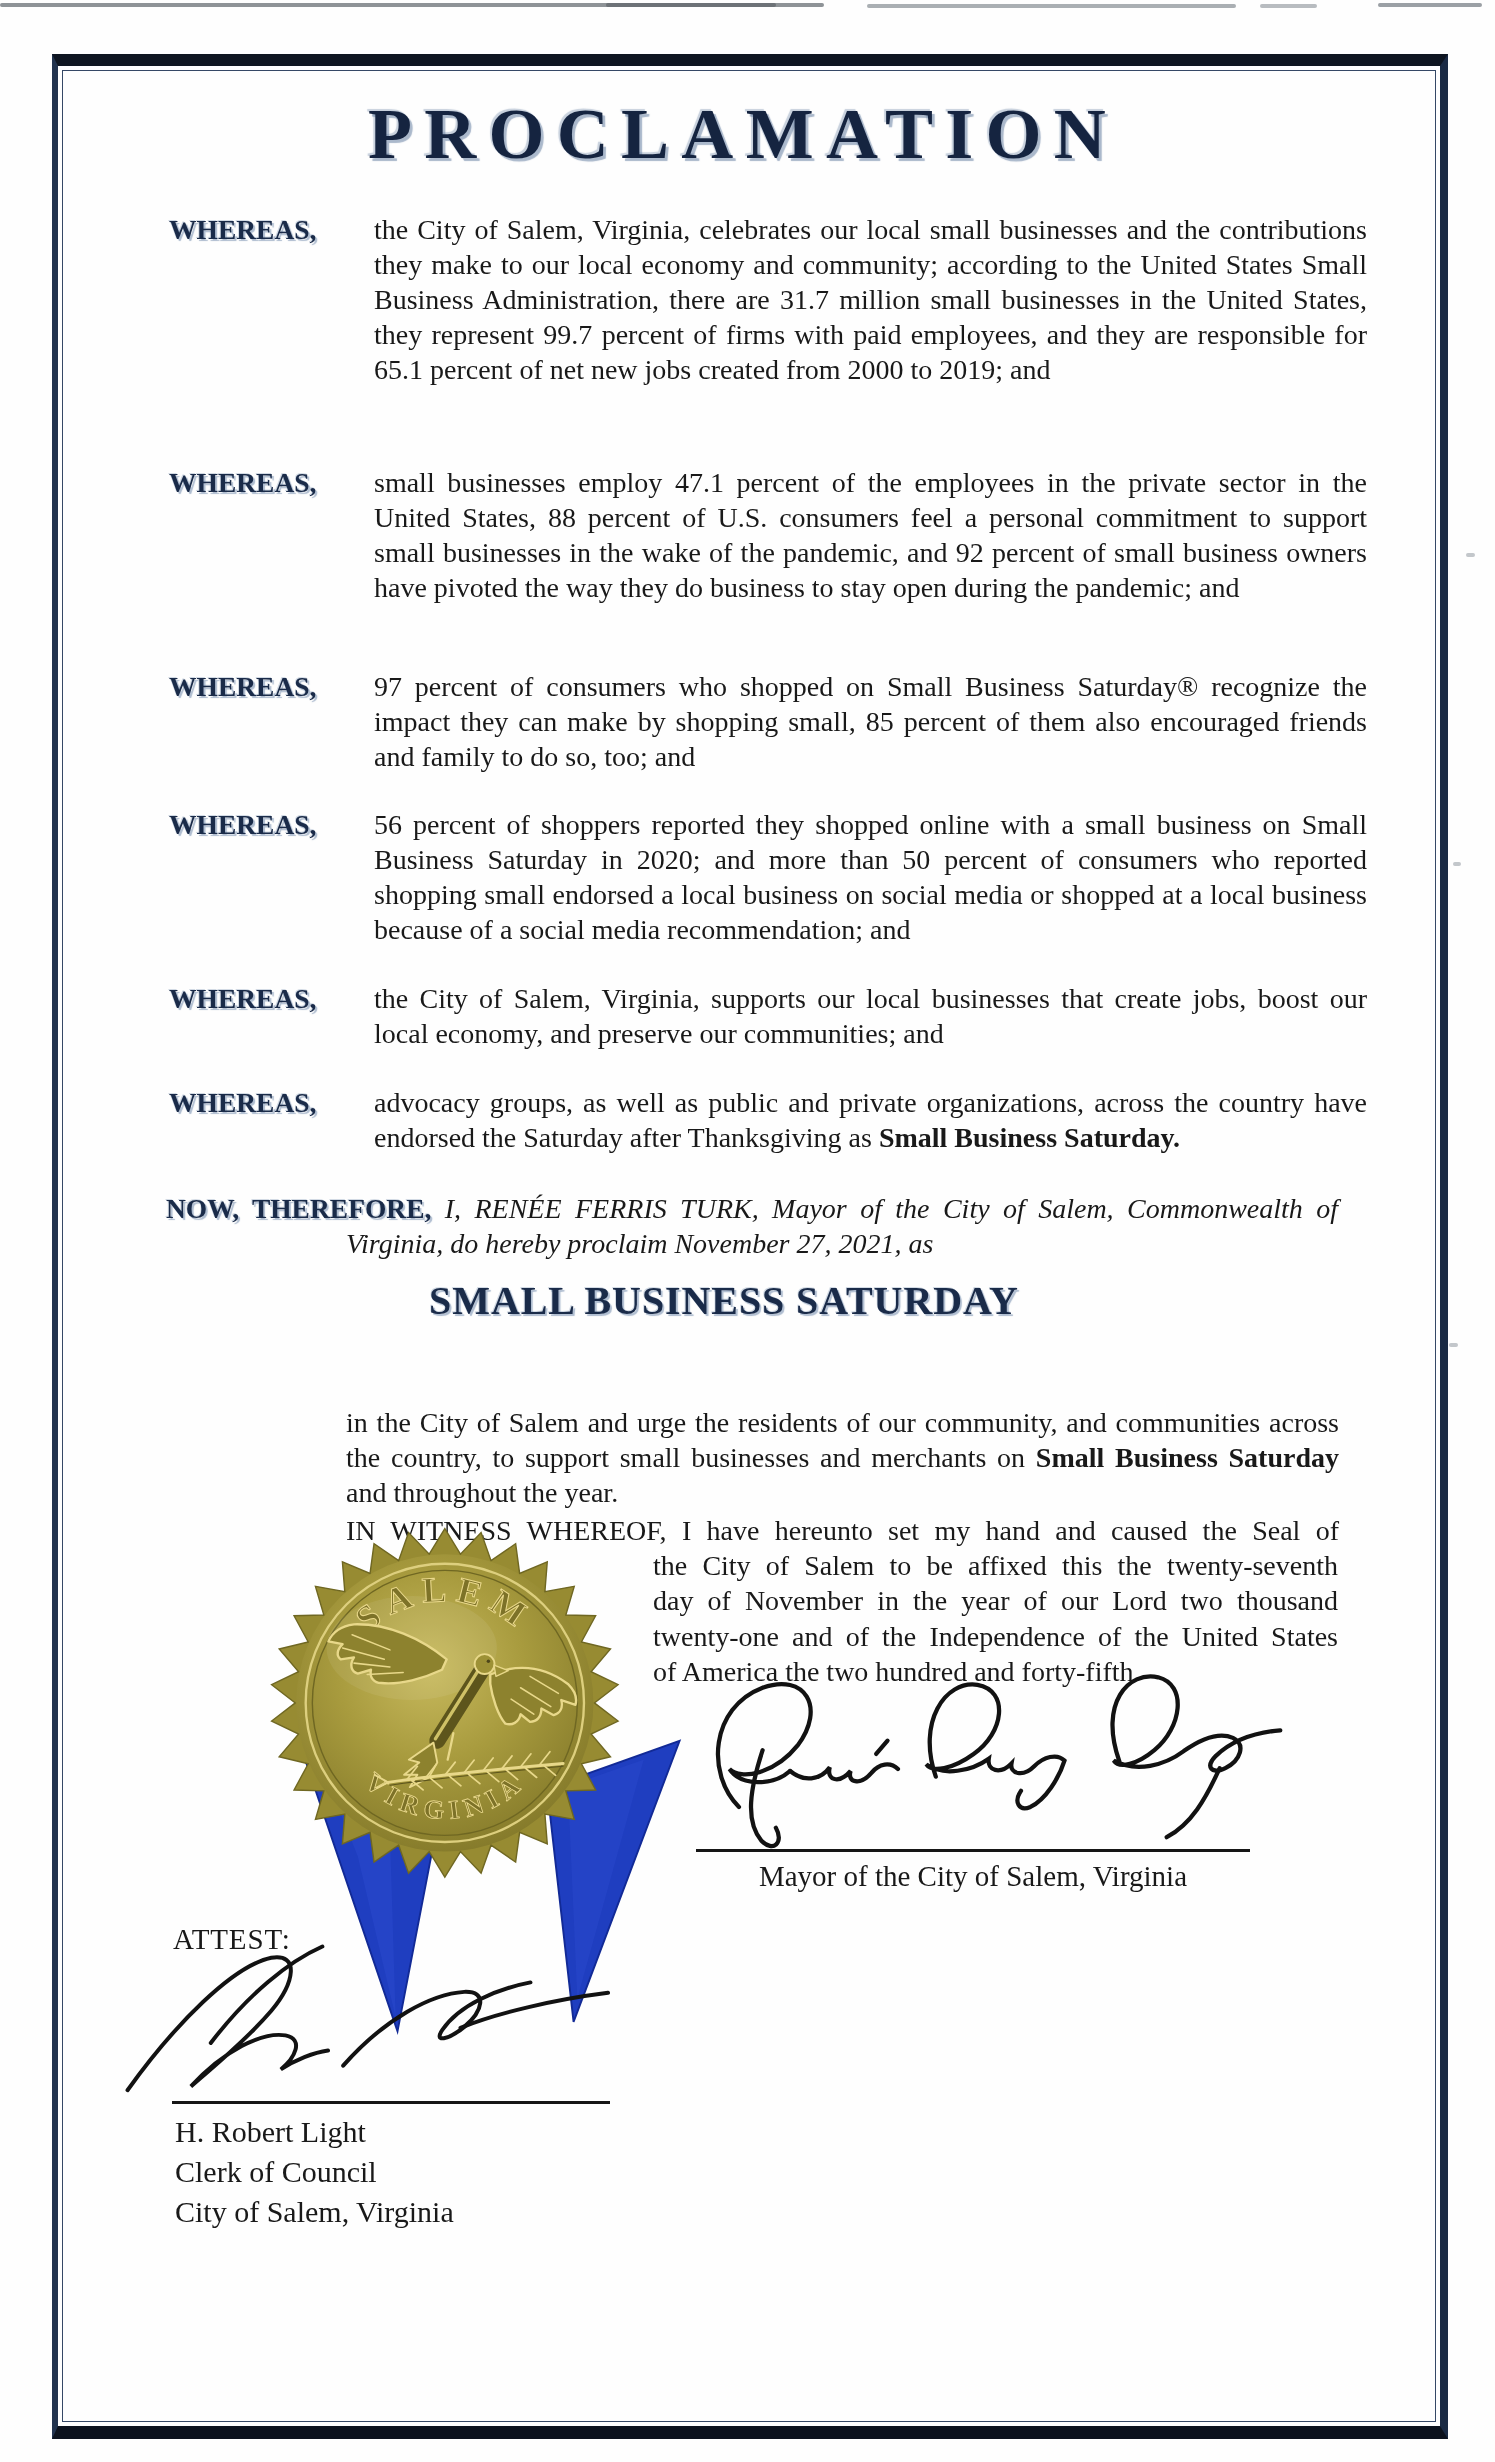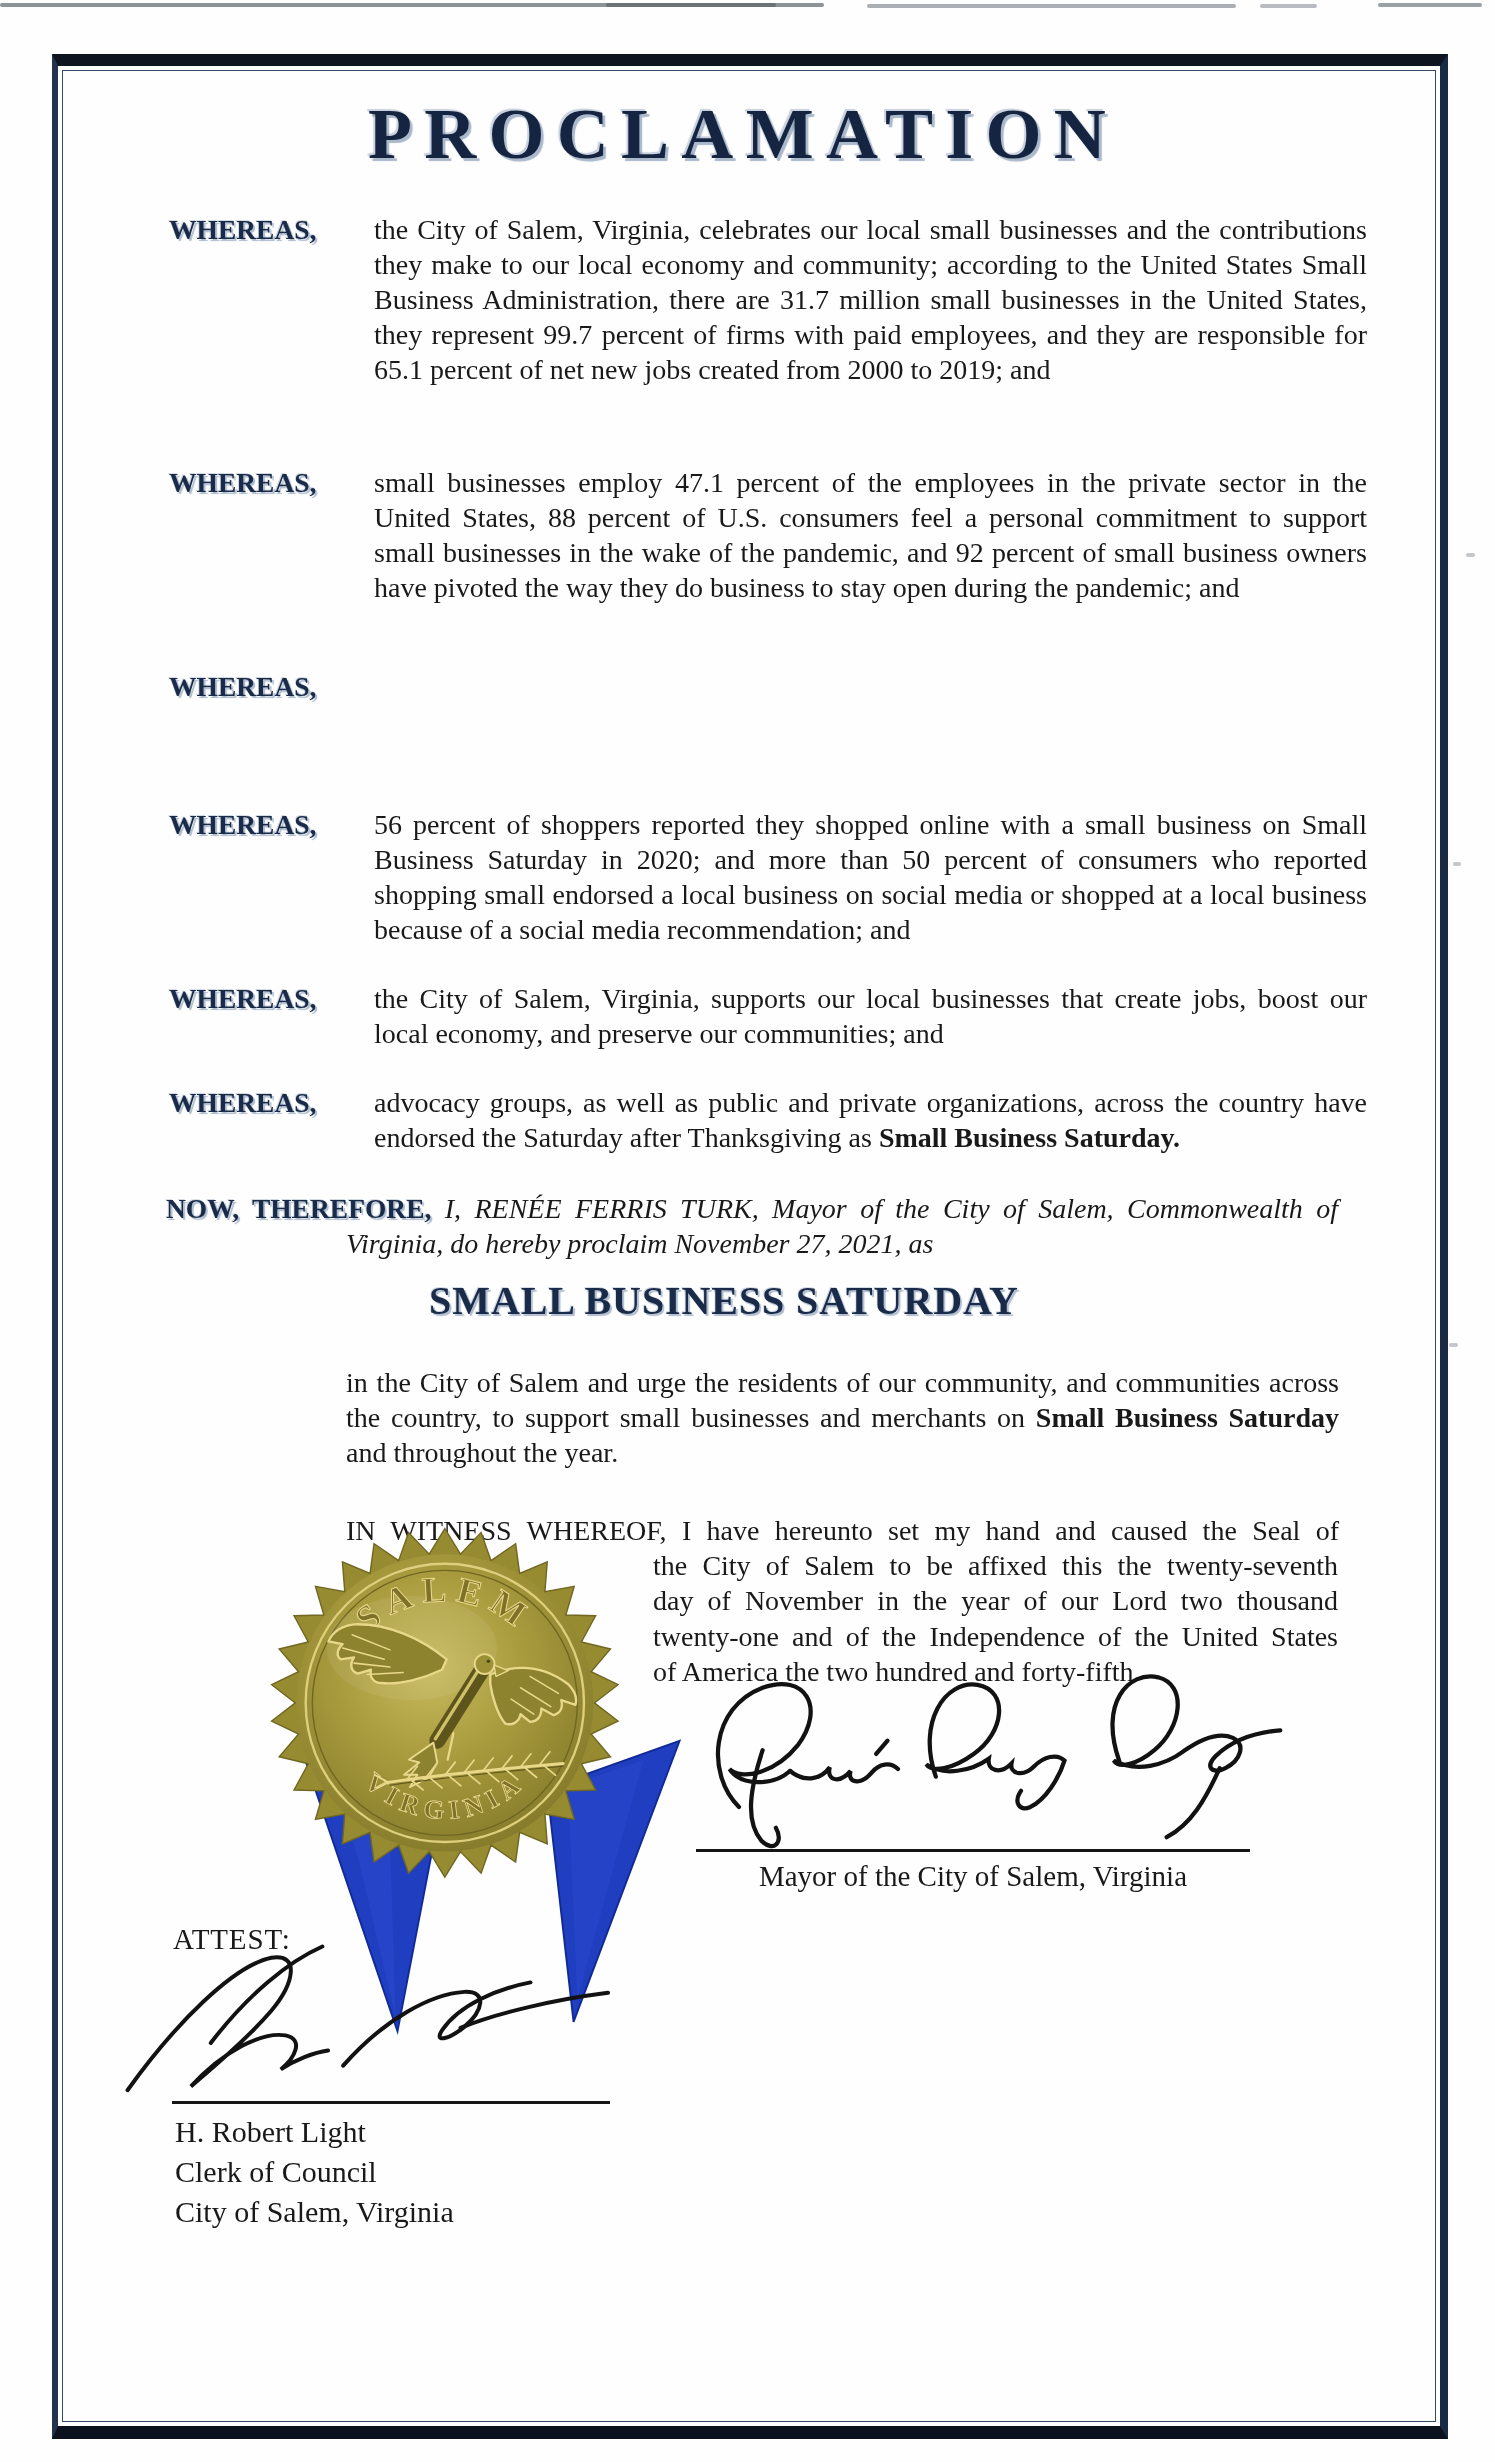--- a/index.html
+++ b/index.html
@@ -38,21 +38,21 @@
     font-size:28px;line-height:35px;text-align:justify;
     padding-left:180px;text-indent:-180px;box-sizing:border-box;
   }
   #therefore .tlabel{font-size:27.5px;}
   #therefore .ttext{padding-left:13.3px;font-style:italic;}
   #sbs-heading{
     position:absolute;left:28px;top:1277px;width:1392px;text-align:center;
     font-size:40px;line-height:47px;letter-spacing:0.9px;
   }
   #closing{
-    position:absolute;left:346px;top:1365px;width:993px;
+    position:absolute;left:346px;top:1405px;width:993px;
     font-size:28px;line-height:35px;text-align:justify;
   }
   .witness-line{position:absolute;font-size:28px;line-height:35px;white-space:nowrap;}
   .wl-just{text-align:justify;text-align-last:justify;white-space:normal;}
   #witness-l1{left:346px;top:1513px;width:993px;}
   #witness-l2{left:653px;top:1548px;width:685px;}
   #witness-l3{left:653px;top:1583px;width:685px;}
   #witness-l4{left:653px;top:1619px;width:685px;}
   #witness-l5{left:653px;top:1654px;width:685px;}
   .sig-line{position:absolute;background:#161616;height:2.8px;}
@@ -90,20 +90,21 @@
   <div class="row" style="top:212px;">
     <div class="wlabel fancy">WHEREAS,</div>
     <div class="wtext">the City of Salem, Virginia, celebrates our local small businesses and the contributions they make to our local economy and community; according to the United States Small Business Administration, there are 31.7 million small businesses in the United States, they represent 99.7 percent of firms with paid employees, and they are responsible for 65.1 percent of net new jobs created from 2000 to 2019; and</div>
   </div>
   <div class="row" style="top:465px;">
     <div class="wlabel fancy">WHEREAS,</div>
     <div class="wtext">small businesses employ 47.1 percent of the employees in the private sector in the United States, 88 percent of U.S. consumers feel a personal commitment to support small businesses in the wake of the pandemic, and 92 percent of small business owners have pivoted the way they do business to stay open during the pandemic; and</div>
   </div>
   <div class="row" style="top:669px;">
     <div class="wlabel fancy">WHEREAS,</div>
+    <div class="wtext">97 percent of consumers who shopped on Small Business Saturday® recognize the impact they can make by shopping small, 85 percent of them also encouraged friends and family to do so, too; and</div>
   </div>
   <div class="row" style="top:807px;">
     <div class="wlabel fancy">WHEREAS,</div>
     <div class="wtext">56 percent of shoppers reported they shopped online with a small business on Small Business Saturday in 2020; and more than 50 percent of consumers who reported shopping small endorsed a local business on social media or shopped at a local business because of a social media recommendation; and</div>
   </div>
   <div class="row" style="top:981px;">
     <div class="wlabel fancy">WHEREAS,</div>
     <div class="wtext">the City of Salem, Virginia, supports our local businesses that create jobs, boost our local economy, and preserve our communities; and</div>
   </div>
   <div class="row" style="top:1085px;">

